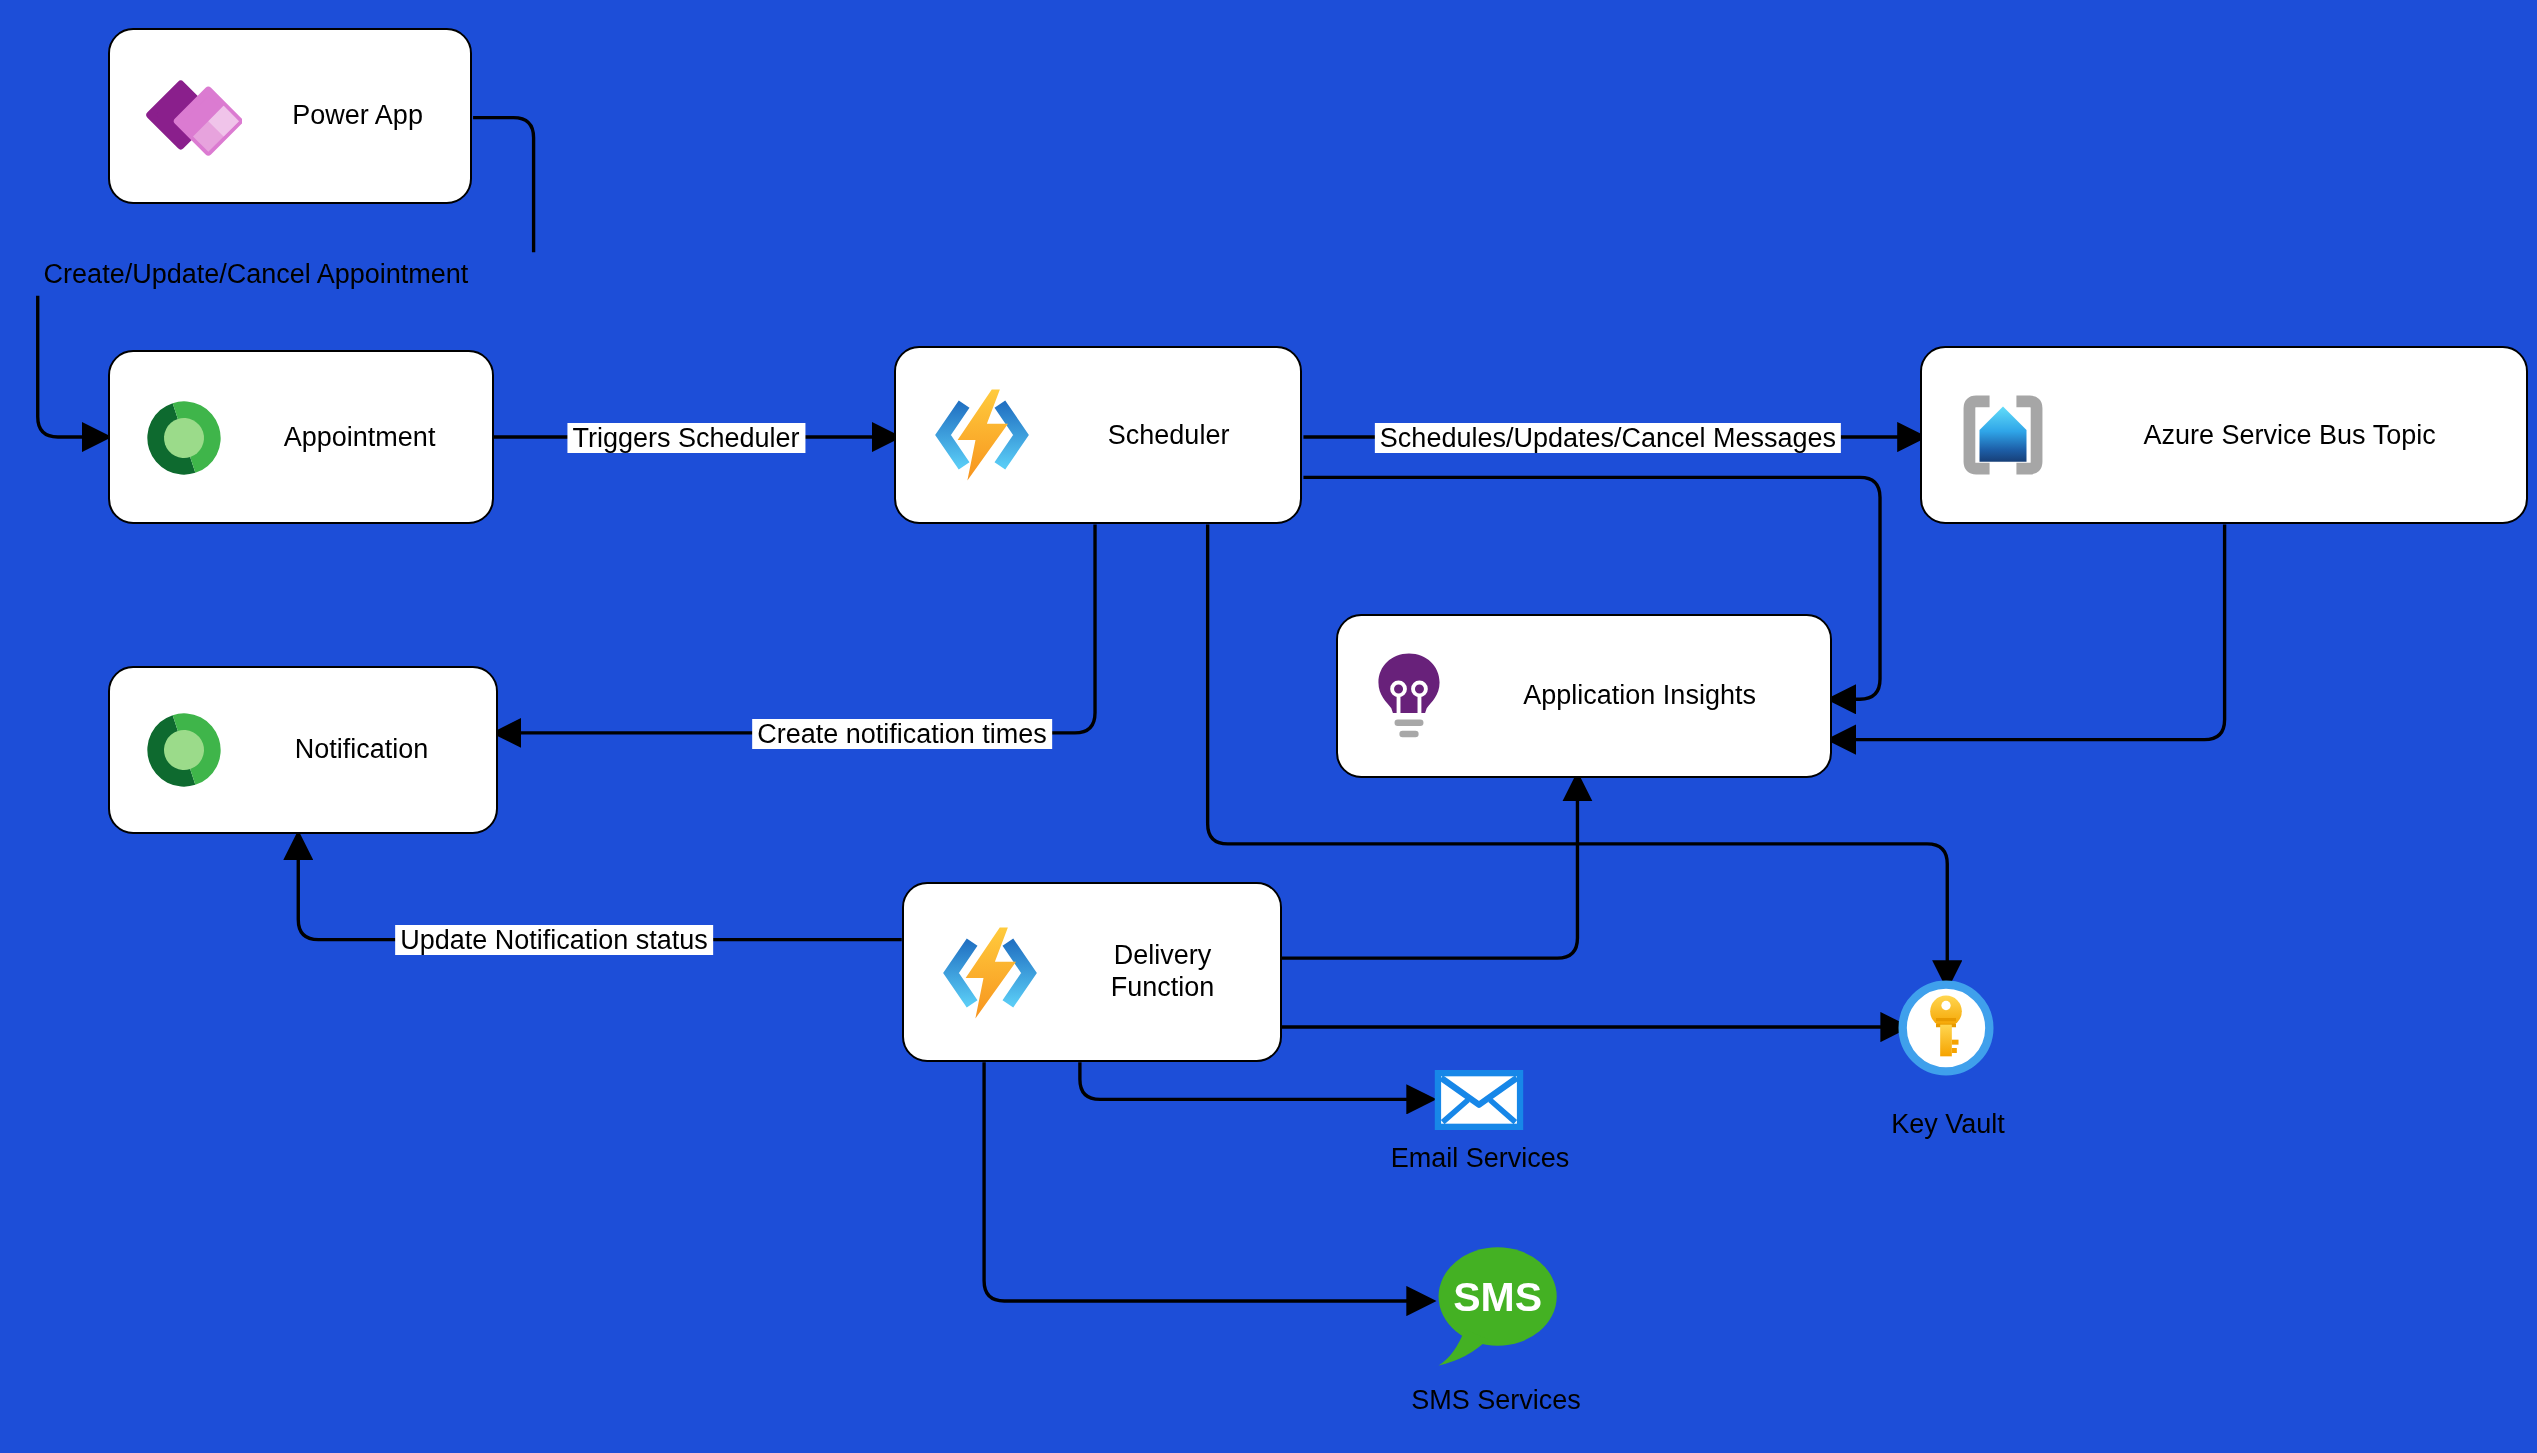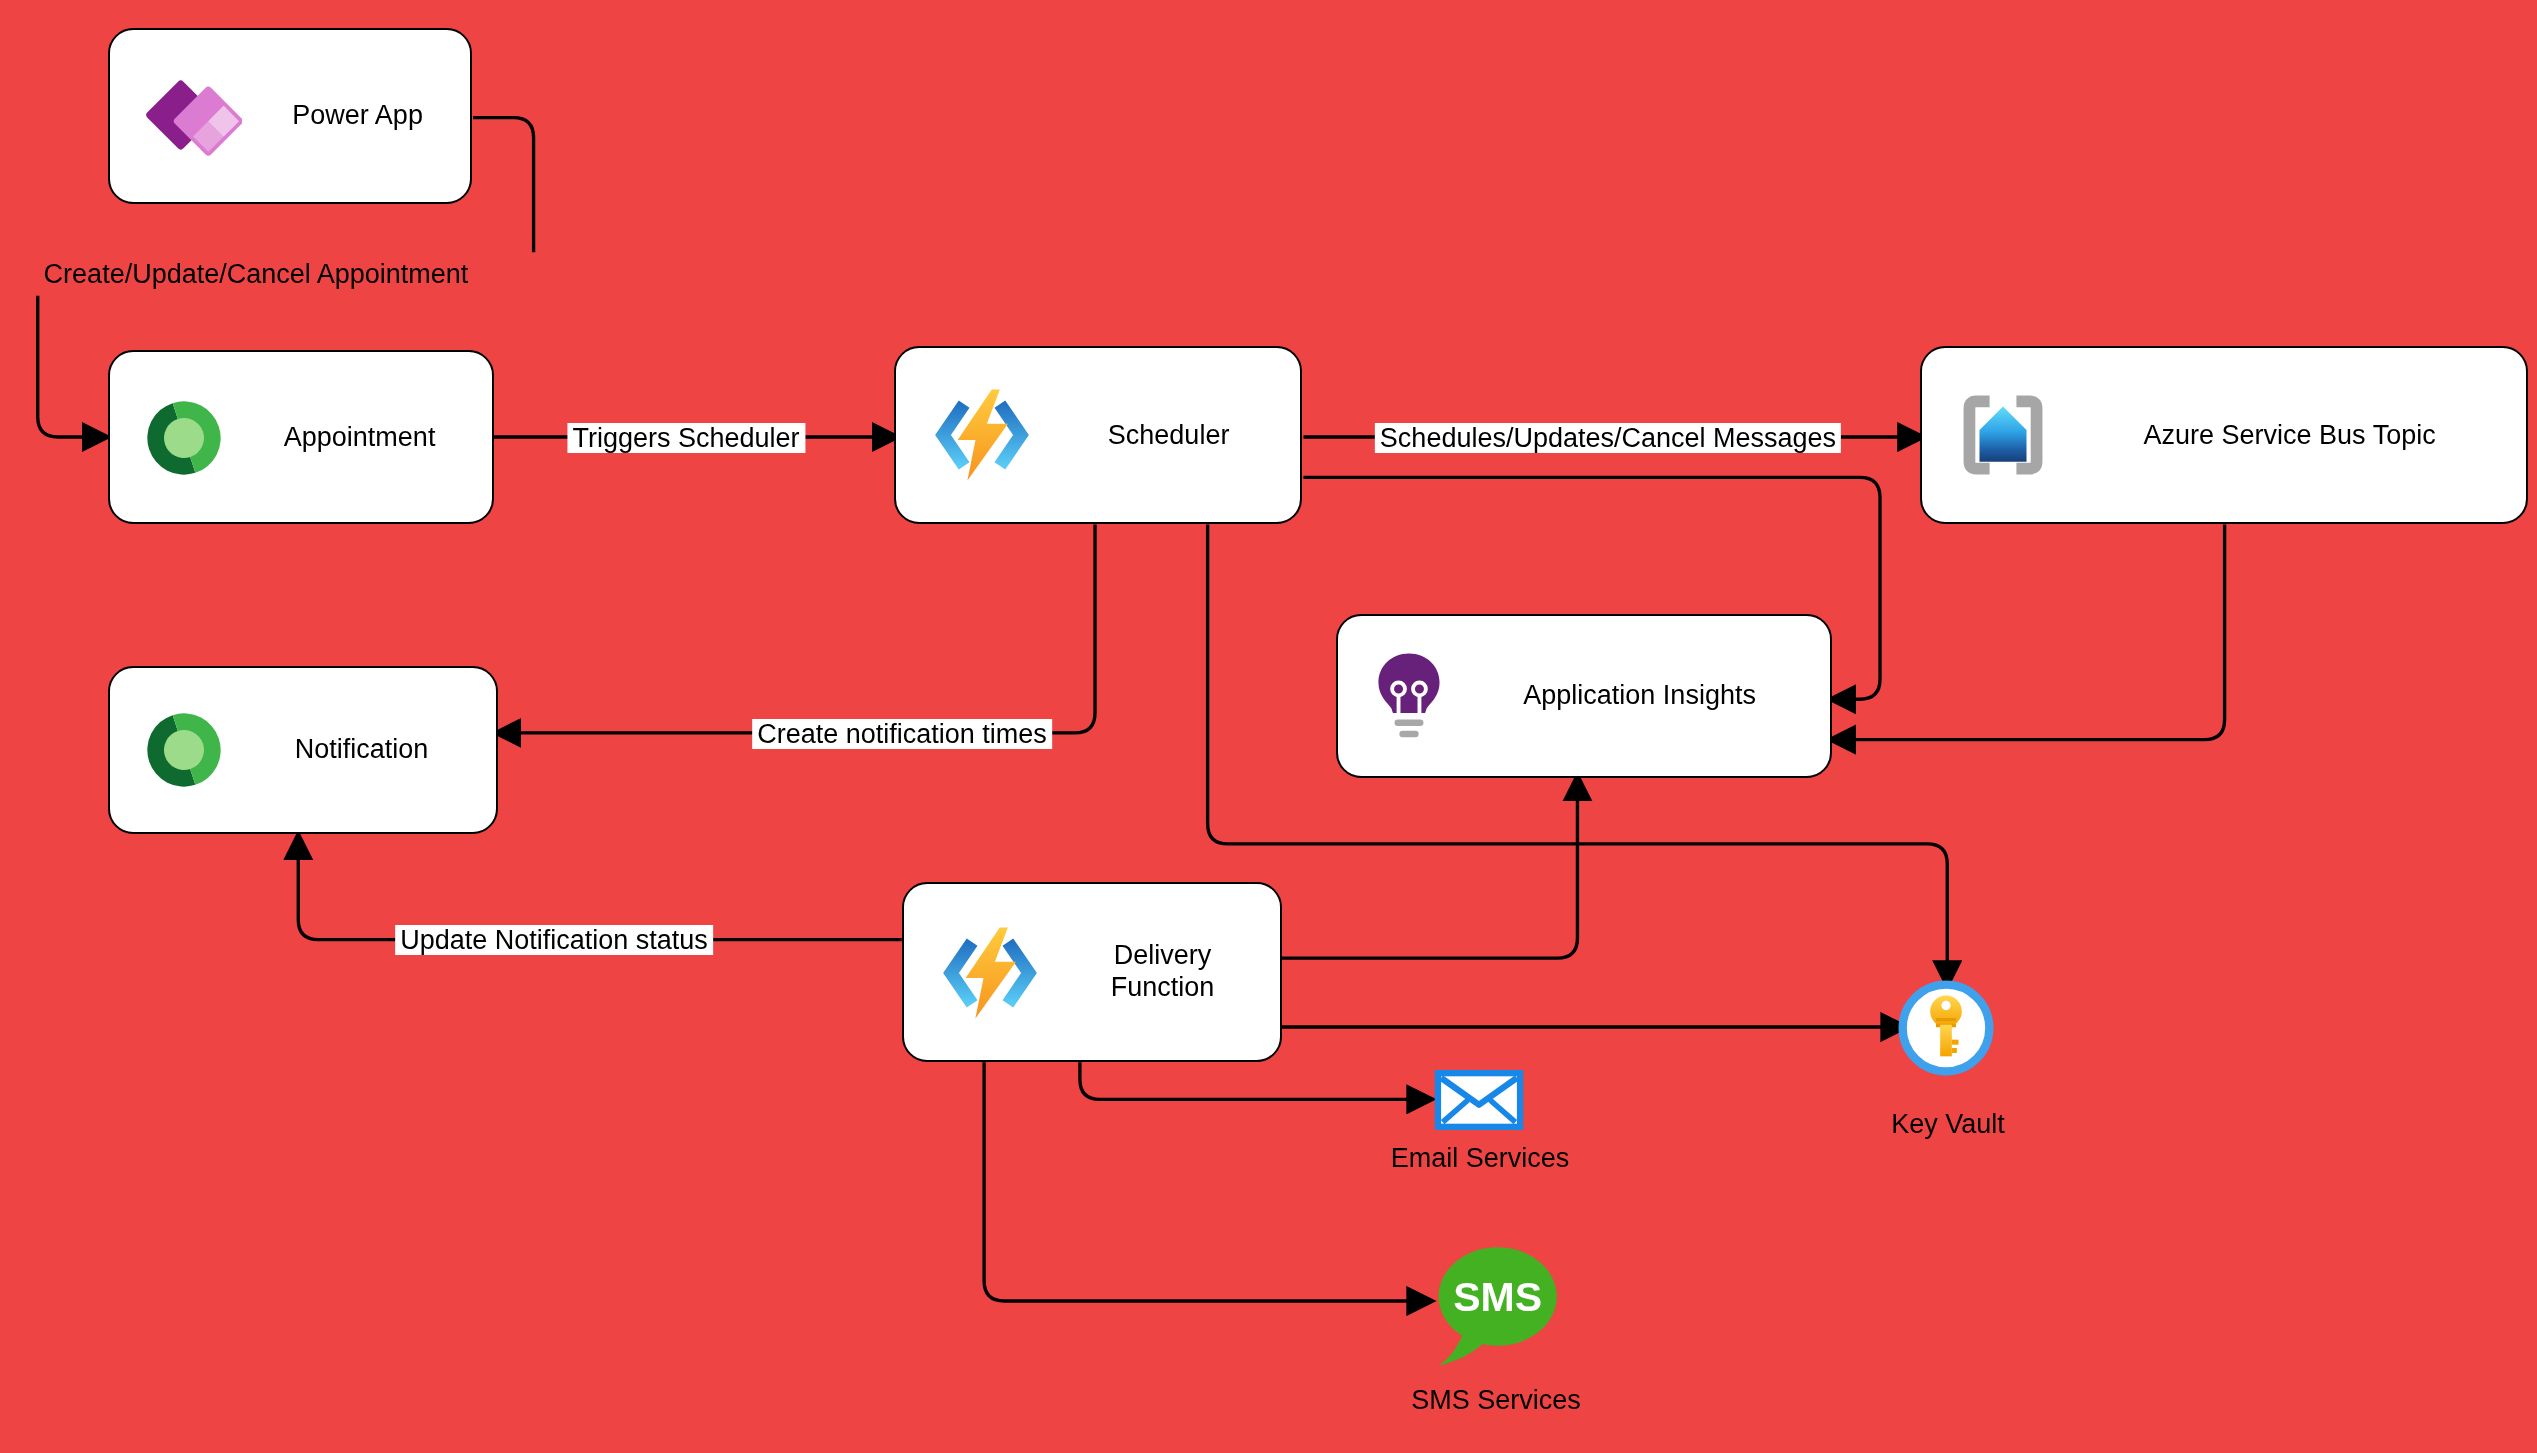--- a/index.html
+++ b/index.html
@@ -1,16 +1,16 @@
 <!DOCTYPE html>
 <html style="font-size:13.5px"><head>
 <meta charset="utf-8">
 <style>
   html,body{margin:0;padding:0;background:#ffffff;}
-  .stage{position:relative;width:2538px;height:1454px;overflow:hidden;background:#ef4444;
+  .stage{position:relative;width:2538px;height:1454px;overflow:hidden;background:#1d4ed8;
          font-family:"Liberation Sans", sans-serif;}
   .inner{position:absolute;left:0;top:0;width:1269px;height:727px;
          transform:scale(2);transform-origin:0 0;}
   svg.edge-layer{position:absolute;left:0;top:0;z-index:1;}
   .edge{stroke:#000;stroke-width:2;fill:none;}
   .node{position:absolute;z-index:2;background:#fff;border:1.7px solid #000;border-radius:12.6px;
         display:flex;align-items:center;box-sizing:border-box;padding:0 8.4px 0 17px;gap:10px;}
   .node-label{flex:1;text-align:center;font-size:13.5px;color:#000;line-height:1.15;}
   .nowrap{white-space:nowrap;}
   .wrap2{max-width:77px;margin:0 auto;}

